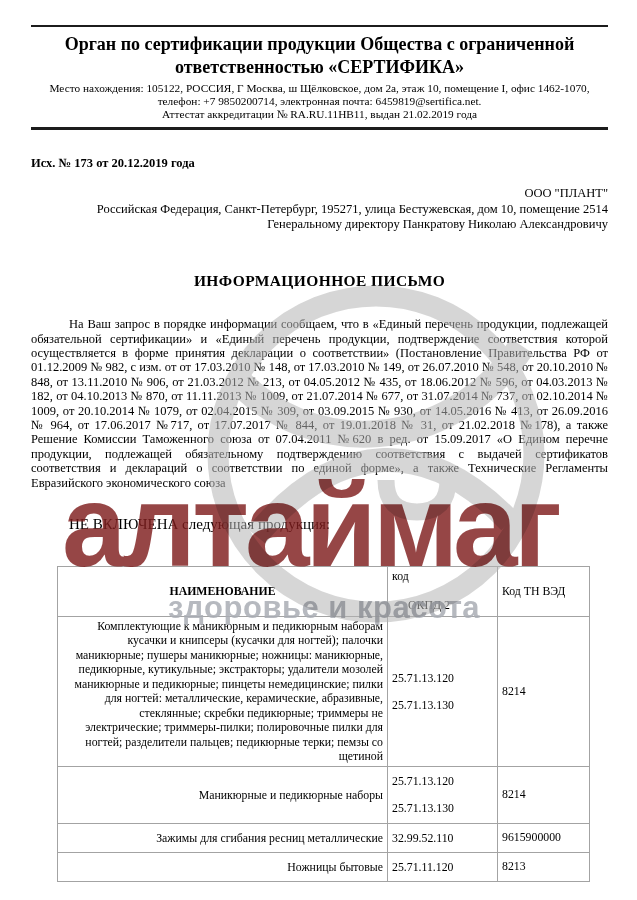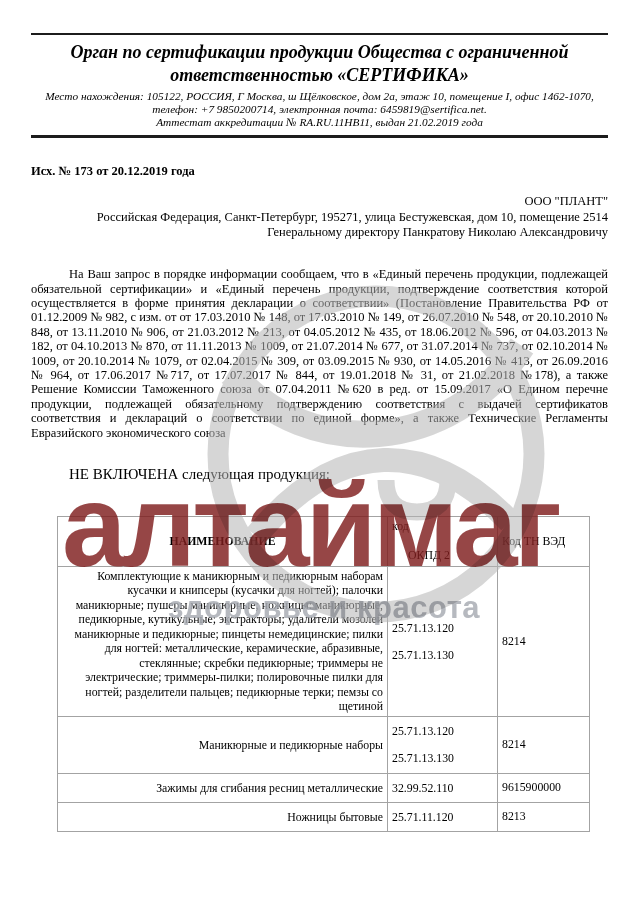--- a/index.html
+++ b/index.html
@@ -9,26 +9,25 @@
     margin:0 auto;
     background:#ffffff;
     font-family:"Liberation Serif", serif;
     color:#000;
     overflow:hidden;
   }
   .content{position:relative;z-index:1;padding:0 29px 0 31px;}
 
   
   .letterhead{
-    margin-top:33px;
+    margin-top:25px;
     border-top:2px solid #1c1c1c;
     border-bottom:3px solid #1c1c1c;
     padding:4px 0 6px 0;
     text-align:center;
-    font-style:italic;
   }
   .org-name{
     margin:2px 18px 3px 18px;
     font-size:18px;
     font-weight:bold;
     line-height:1.28;
   }
   .contact-line{
     font-size:11.3px;
     line-height:1.16;
@@ -120,20 +119,21 @@
     </header>
 
     <div class="ref-row">Исх. № 173 от 20.12.2019 года</div>
 
     <div class="recipient">
       <div>ООО "ПЛАНТ"</div>
       <div>Российская Федерация, Санкт-Петербург, 195271, улица Бестужевская, дом 10, помещение 2514</div>
       <div>Генеральному директору Панкратову Николаю Александровичу</div>
     </div>
 
+    <h2 class="letter-title">ИНФОРМАЦИОННОЕ ПИСЬМО</h2>
 
     <p class="letter-body">На Ваш запрос в порядке информации сообщаем, что в «Единый перечень продукции, подлежащей обязательной сертификации» и «Единый перечень продукции, подтверждение соответствия которой осуществляется в форме принятия декларации о соответствии» (Постановление Правительства РФ от 01.12.2009 № 982, с изм. от от 17.03.2010 № 148, от 17.03.2010 № 149, от 26.07.2010 № 548, от 20.10.2010 № 848, от 13.11.2010 № 906, от 21.03.2012 № 213, от 04.05.2012 № 435, от 18.06.2012 № 596, от 04.03.2013 № 182, от 04.10.2013 № 870, от 11.11.2013 № 1009, от 21.07.2014 № 677, от 31.07.2014 № 737, от 02.10.2014 № 1009, от 20.10.2014 № 1079, от 02.04.2015 № 309, от 03.09.2015 № 930, от 14.05.2016 № 413, от 26.09.2016 № 964, от 17.06.2017 №717, от 17.07.2017 № 844, от 19.01.2018 № 31, от 21.02.2018 №178), а также Решение Комиссии Таможенного союза от 07.04.2011 №620 в ред. от 15.09.2017 «О Едином перечне продукции, подлежащей обязательному подтверждению соответствия с выдачей сертификатов соответствия и деклараций о соответствии по единой форме», а также Технические Регламенты Евразийского экономического союза</p>
 
     <p class="not-included">НЕ ВКЛЮЧЕНА следующая продукция:</p>
 
     <table class="products">
       <thead>
         <tr>
           <th class="h-name">НАИМЕНОВАНИЕ</th>
           <th class="h-okpd">

